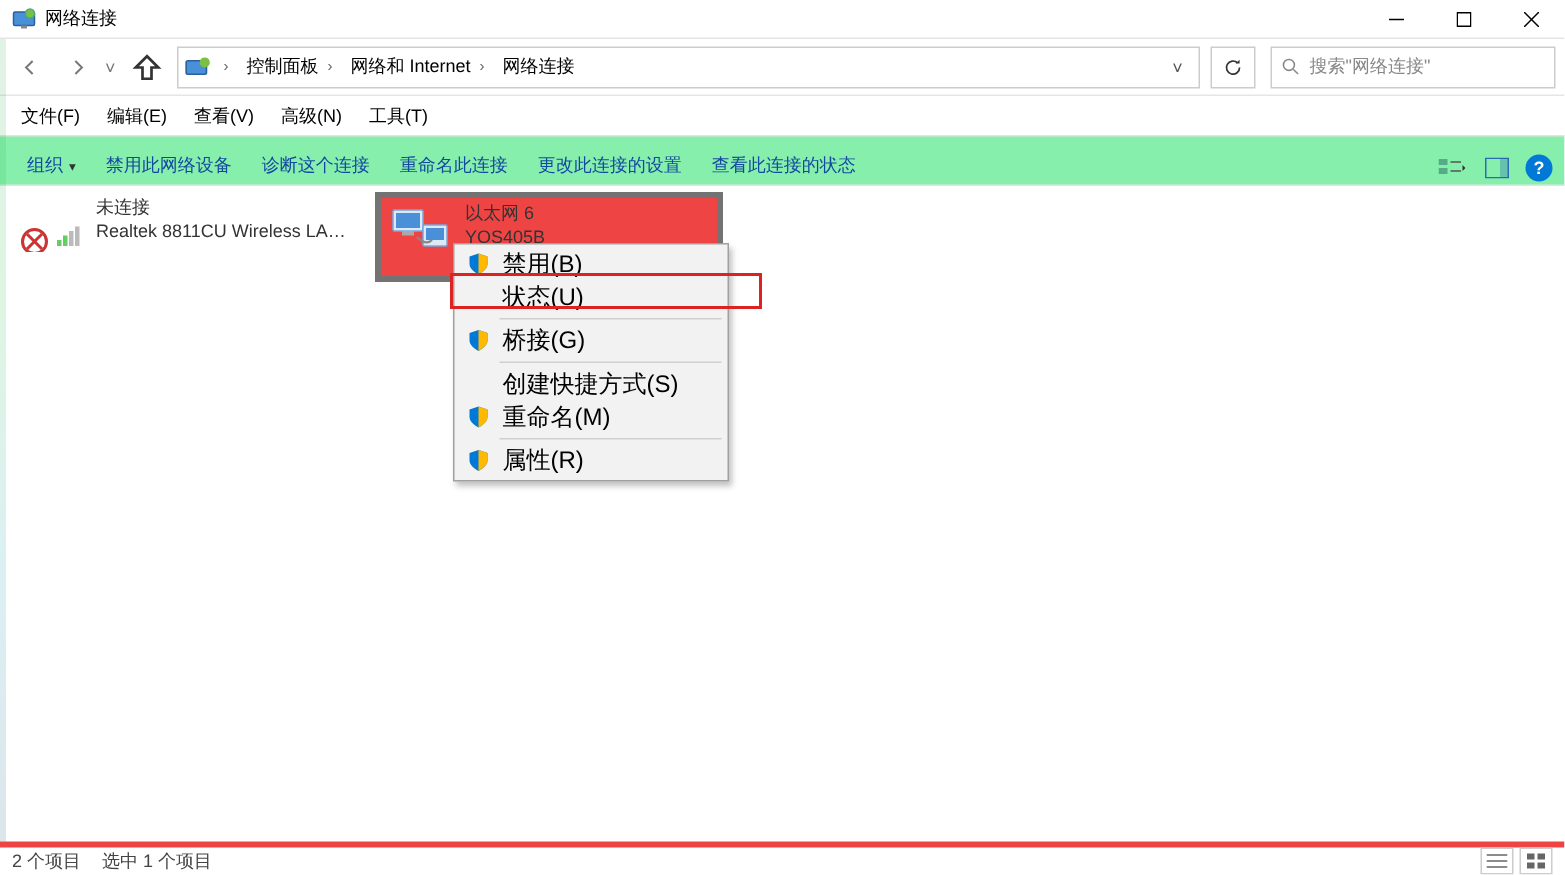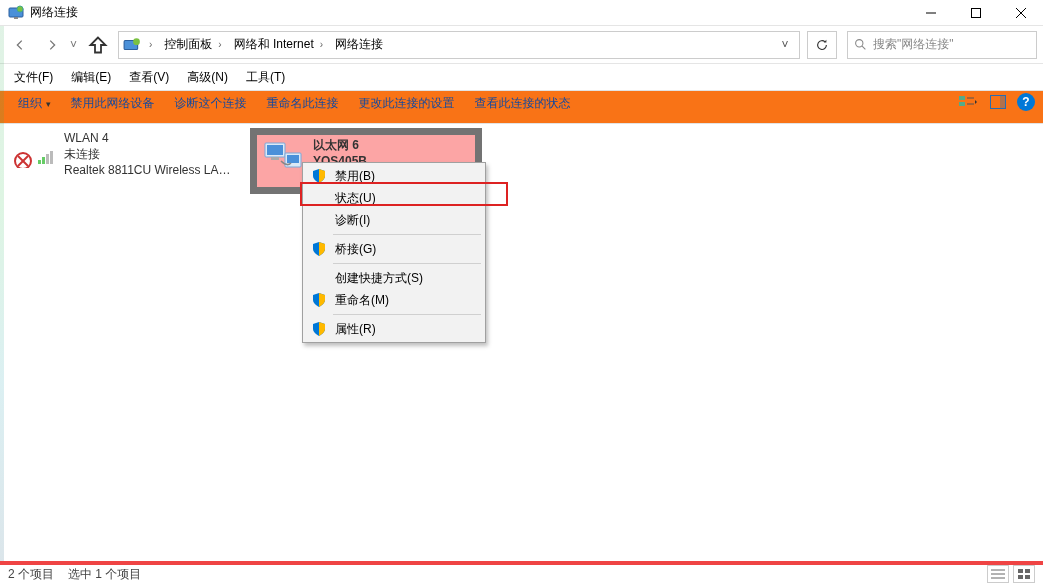--- a/index.html
+++ b/index.html
@@ -28,38 +28,38 @@
     .addr-tail .tiny { color:#555; width: 16px; text-align:center;}
     .refreshbtn { width: 30px; height: 28px; border: 1px solid #ccc; display:flex; align-items:center; justify-content:center; margin-left:-1px; }
     .searchbox { width: 190px; height: 28px; border: 1px solid #ccc; display: flex; align-items: center; padding: 0 6px; color: #888; margin-left:6px;}
     .searchbox svg { width: 13px; height: 13px; margin-right: 6px; }
 
     
     .menubar { height: 26px; display: flex; align-items: center; padding: 0 6px; gap: 2px; }
     .menuitem { padding: 4px 8px; }
 
     
-    .cmdbar { height: 34px; background: #f97316; border-top: 1px solid #e3e3e3; border-bottom: 1px solid #e3e3e3; display: flex; align-items: flex-start; padding: 0 8px; }
+    .cmdbar { height: 34px; background: #86efac; border-top: 1px solid #e3e3e3; border-bottom: 1px solid #e3e3e3; display: flex; align-items: flex-end; padding: 0 8px; }
     .cmd { padding: 4px 10px; color: #13499f; font-size: 12px; display:flex; align-items:center; gap:4px; }
     .cmd .tiny-arrow { font-size: 9px; color: #333; }
     .cmdbar-right { margin-left: auto; display:flex; align-items:center; gap: 8px; }
     .cmdicon { width: 22px; height: 22px; display:flex; align-items:center; justify-content:center; }
     .helpicon { width:18px; height:18px; border-radius:50%; background:#0078d7; color:#fff; display:flex; align-items:center; justify-content:center; font-size:12px; font-weight:bold;}
 
     
     .content { position: relative; height: calc(583px - 26px - 38px - 26px - 34px - 22px); padding: 6px 8px; }
     .conn-item { position: absolute; display: flex; align-items: flex-start; padding: 2px; width: 232px; }
-    .conn-item.sel { background: #fca5a5; border: 7px solid #737373; font-weight: bold; }
+    .conn-item.sel { background: #ef4444; border: 4px solid #737373; }
     .conn-icon { width: 48px; height: 40px; flex-shrink:0; position: relative; display:flex; align-items:center; justify-content:center;}
     .conn-text { margin-left: 6px; line-height: 16px; overflow: hidden; }
     .conn-text .ln { white-space: nowrap; overflow: hidden; text-overflow: ellipsis; font-size: 12px; color: #333; }
 
     
     .ctxmenu { position: absolute; background: #f2f2f2; border: 1px solid #a0a0a0; box-shadow: 2px 3px 4px rgba(0,0,0,0.25); width: 184px; padding: 2px; }
-    .ctxitem { height: 22px; display: flex; align-items: center; padding-left: 30px; position: relative; font-size: 12px; color: #000;}
+    .ctxitem { height: 22px; display: flex; align-items: center; padding-left: 30px; position: relative; font-size: 16px; color: #000;}
     .ctxitem.disabled { color: #9a9a9a; }
     .ctxitem .shield { position: absolute; left: 6px; width: 16px; height: 16px; display:flex; align-items:center; justify-content:center;}
     .ctxsep { height: 1px; background: #d0d0d0; margin: 3px 2px 3px 28px; }
 
     
     .highlight-box { position: absolute; border: 2px solid #d22; pointer-events: none; }
 
     
     .statusbar { position: absolute; bottom: 0; left:0; right:0; height: 22px; border-top: 4px solid #ef4444; display:flex; align-items:center; padding: 0 8px; font-size:12px; color:#444; gap: 14px;}
     .statusbar .right { margin-left:auto; display:flex; gap:4px;}
@@ -208,21 +208,20 @@
           <rect x="12" y="-1" width="3" height="13" fill="#bbb"></rect>
         </g>
         <g transform="translate(2,20)">
           <circle cx="9" cy="9" r="8" fill="#fff" stroke="#c33" stroke-width="2"></circle>
           <line x1="4" y1="4" x2="14" y2="14" stroke="#c33" stroke-width="2"></line>
           <line x1="14" y1="4" x2="4" y2="14" stroke="#c33" stroke-width="2"></line>
         </g>
       </svg>
     </div>
     <div class="conn-text">
-      <div class="ln">WLAN 4</div>
       <div class="ln">未连接</div>
       <div class="ln">Realtek 8811CU Wireless LAN ...</div>
     </div>
   </div>
 
   <div class="conn-item sel" style="left: 250px; top: 4px;">
     <div class="conn-icon">
       <svg width="44" height="36" viewBox="0 0 44 36">
         <rect x="4" y="4" width="20" height="14" rx="1" fill="#dce9f6" stroke="#7aa7d9"></rect>
         <rect x="6" y="6" width="16" height="10" fill="#4a90d9"></rect>
@@ -245,23 +244,20 @@
           <svg viewBox="0 0 16 16">
             <path d="M8 1 L14 3 V8 C14 12 8 15 8 15 C8 15 2 12 2 8 V3 Z" fill="#0078d7"></path>
             <path d="M8 1 L14 3 V8 C14 12 8 15 8 15 V1 Z" fill="#ffb900"></path>
           </svg>
         </span>
       <span>禁用(B)</span>
     </div>
     <div class="ctxitem">
         <span>状态(U)</span>
       </div>
-    <div class="ctxitem">
-        <span>诊断(I)</span>
-      </div>
     <div class="ctxsep"></div>
     <div class="ctxitem">
       <span class="shield">
           <svg viewBox="0 0 16 16">
             <path d="M8 1 L14 3 V8 C14 12 8 15 8 15 C8 15 2 12 2 8 V3 Z" fill="#0078d7"></path>
             <path d="M8 1 L14 3 V8 C14 12 8 15 8 15 V1 Z" fill="#ffb900"></path>
           </svg>
         </span>
       <span>桥接(G)</span>
     </div>

